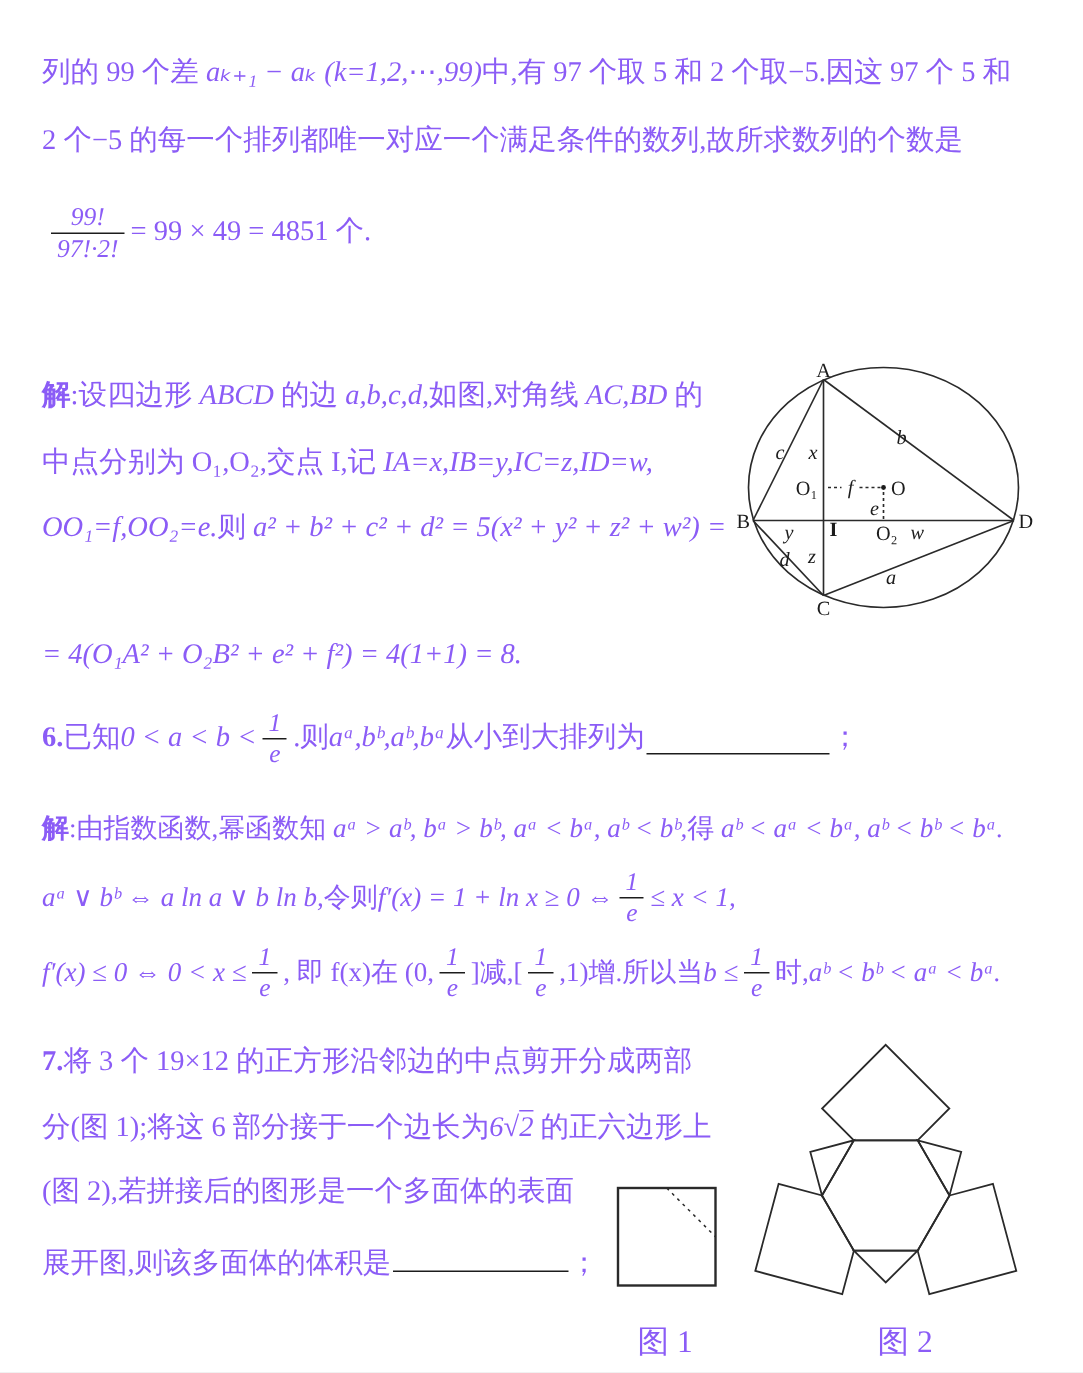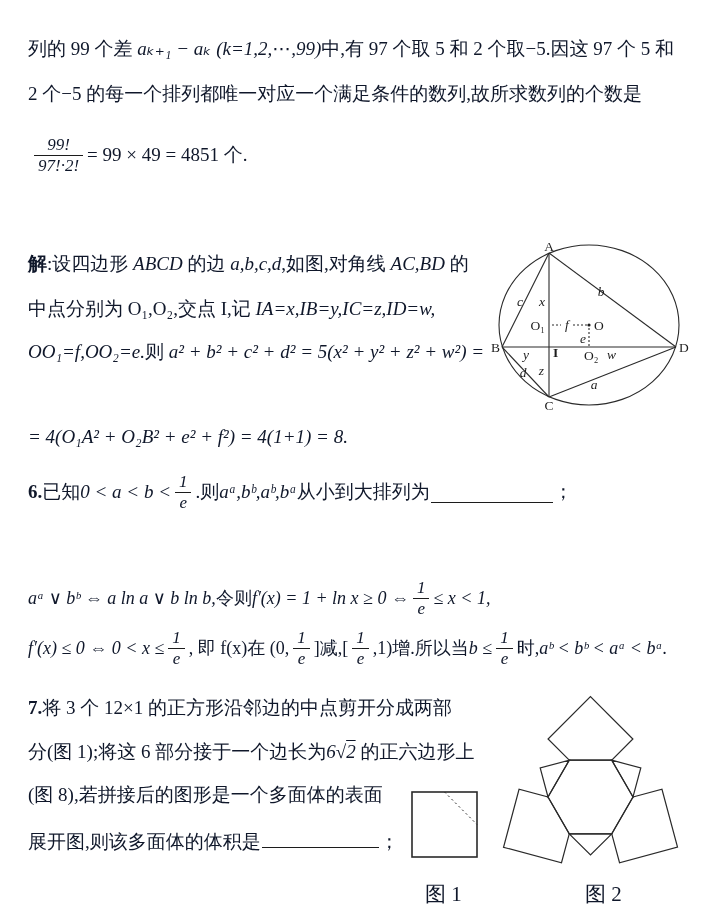--- a/index.html
+++ b/index.html
@@ -1,18 +1,18 @@
 <!DOCTYPE html>
 <html><head>
 <meta charset="utf-8">
 <style>
   html,body{margin:0;padding:0;background:#e8e8e8;}
   .page{
     position:relative;width:722px;height:915px;background:#ffffff;
-    font-family:"Liberation Serif","DejaVu Serif",serif;color:#0f172a;
+    font-family:"Liberation Serif","DejaVu Serif",serif;color:#8b5cf6;
     margin:0 auto;overflow:hidden;
   }
   .ln{position:absolute;left:28px;font-size:19px;line-height:26px;white-space:nowrap;}
   .flexline{display:flex;align-items:center;}
   .b{font-weight:bold;}
   .math{font-style:italic;font-family:"Liberation Serif","DejaVu Sans",serif;}
   .up{font-style:normal;}
   .frac{
     display:inline-flex;flex-direction:column;align-items:stretch;text-align:center;
     font-style:italic;font-family:"Liberation Serif","DejaVu Sans",serif;
@@ -96,20 +96,21 @@
         <span class="fn">1</span>
         <span class="fd">e</span>
       </span>
     <span>.则 </span>
       <span class="math">aᵃ,bᵇ,aᵇ,bᵃ</span>
       <span> 从小到大排列为</span>
       <span class="blank" style="width:122px"></span>
       <span>；</span>
   </div>
 
+  <div class="ln" style="top:539px;font-size:18px"><span class="b">解</span><span>:由指数函数,幂函数知 </span><span class="math">aᵃ &gt; aᵇ, bᵃ &gt; bᵇ, aᵃ &lt; bᵃ, aᵇ &lt; bᵇ,</span><span>得 </span><span class="math">aᵇ &lt; aᵃ &lt; bᵃ, aᵇ &lt; bᵇ &lt; bᵃ.</span></div>
 
   <div class="ln flexline" style="top:572px;height:52px;font-size:18px">
     <span class="math">aᵃ ∨ bᵇ ⇔ a ln a ∨ b ln b,</span>
       <span>令 </span>
       <span>则 </span>
       <span class="math">f′(x) = 1 + ln x ≥ 0 ⇔</span>
     <span class="frac">
         <span class="fn">1</span>
         <span class="fd">e</span>
       </span>
@@ -135,25 +136,25 @@
     <span>,1)增.所以当 </span>
       <span class="math">b ≤</span>
     <span class="frac">
         <span class="fn">1</span>
         <span class="fd">e</span>
       </span>
     <span>时,</span>
       <span class="math">aᵇ &lt; bᵇ &lt; aᵃ &lt; bᵃ.</span>
   </div>
 
-  <div class="ln" style="top:695px"><span class="b">7.</span><span>将 3 个 12×1 的正方形沿邻边的中点剪开分成两部</span></div>
+  <div class="ln" style="top:695px"><span class="b">7.</span><span>将 3 个 19×12 的正方形沿邻边的中点剪开分成两部</span></div>
 
   <div class="ln" style="top:739px"><span>分(图 1);将这 6 部分接于一个边长为</span><span class="math">6√</span><span class="math ol">2</span><span> 的正六边形上</span></div>
 
-  <div class="ln" style="top:782px"><span>(图 8),若拼接后的图形是一个多面体的表面</span></div>
+  <div class="ln" style="top:782px"><span>(图 2),若拼接后的图形是一个多面体的表面</span></div>
 
   <div class="ln" style="top:826px"><span>展开图,则该多面体的体积是</span><span class="blank" style="width:117px"></span><span>；</span></div>
 
   <svg style="left:405px;top:786px" width="80" height="76" viewBox="405 786 80 76">
     <rect x="412" y="792" width="65" height="65" fill="none" stroke="#2a2a2a" stroke-width="1.6"></rect>
     <line x1="444.5" y1="792" x2="477" y2="824.5" stroke="#2a2a2a" stroke-width="1" stroke-dasharray="2,3"></line>
   </svg>
 
   <svg style="left:495px;top:688px" width="195" height="182" viewBox="495 688 195 182">
     <g fill="none" stroke="#2a2a2a" stroke-width="1.2" stroke-linejoin="miter">

